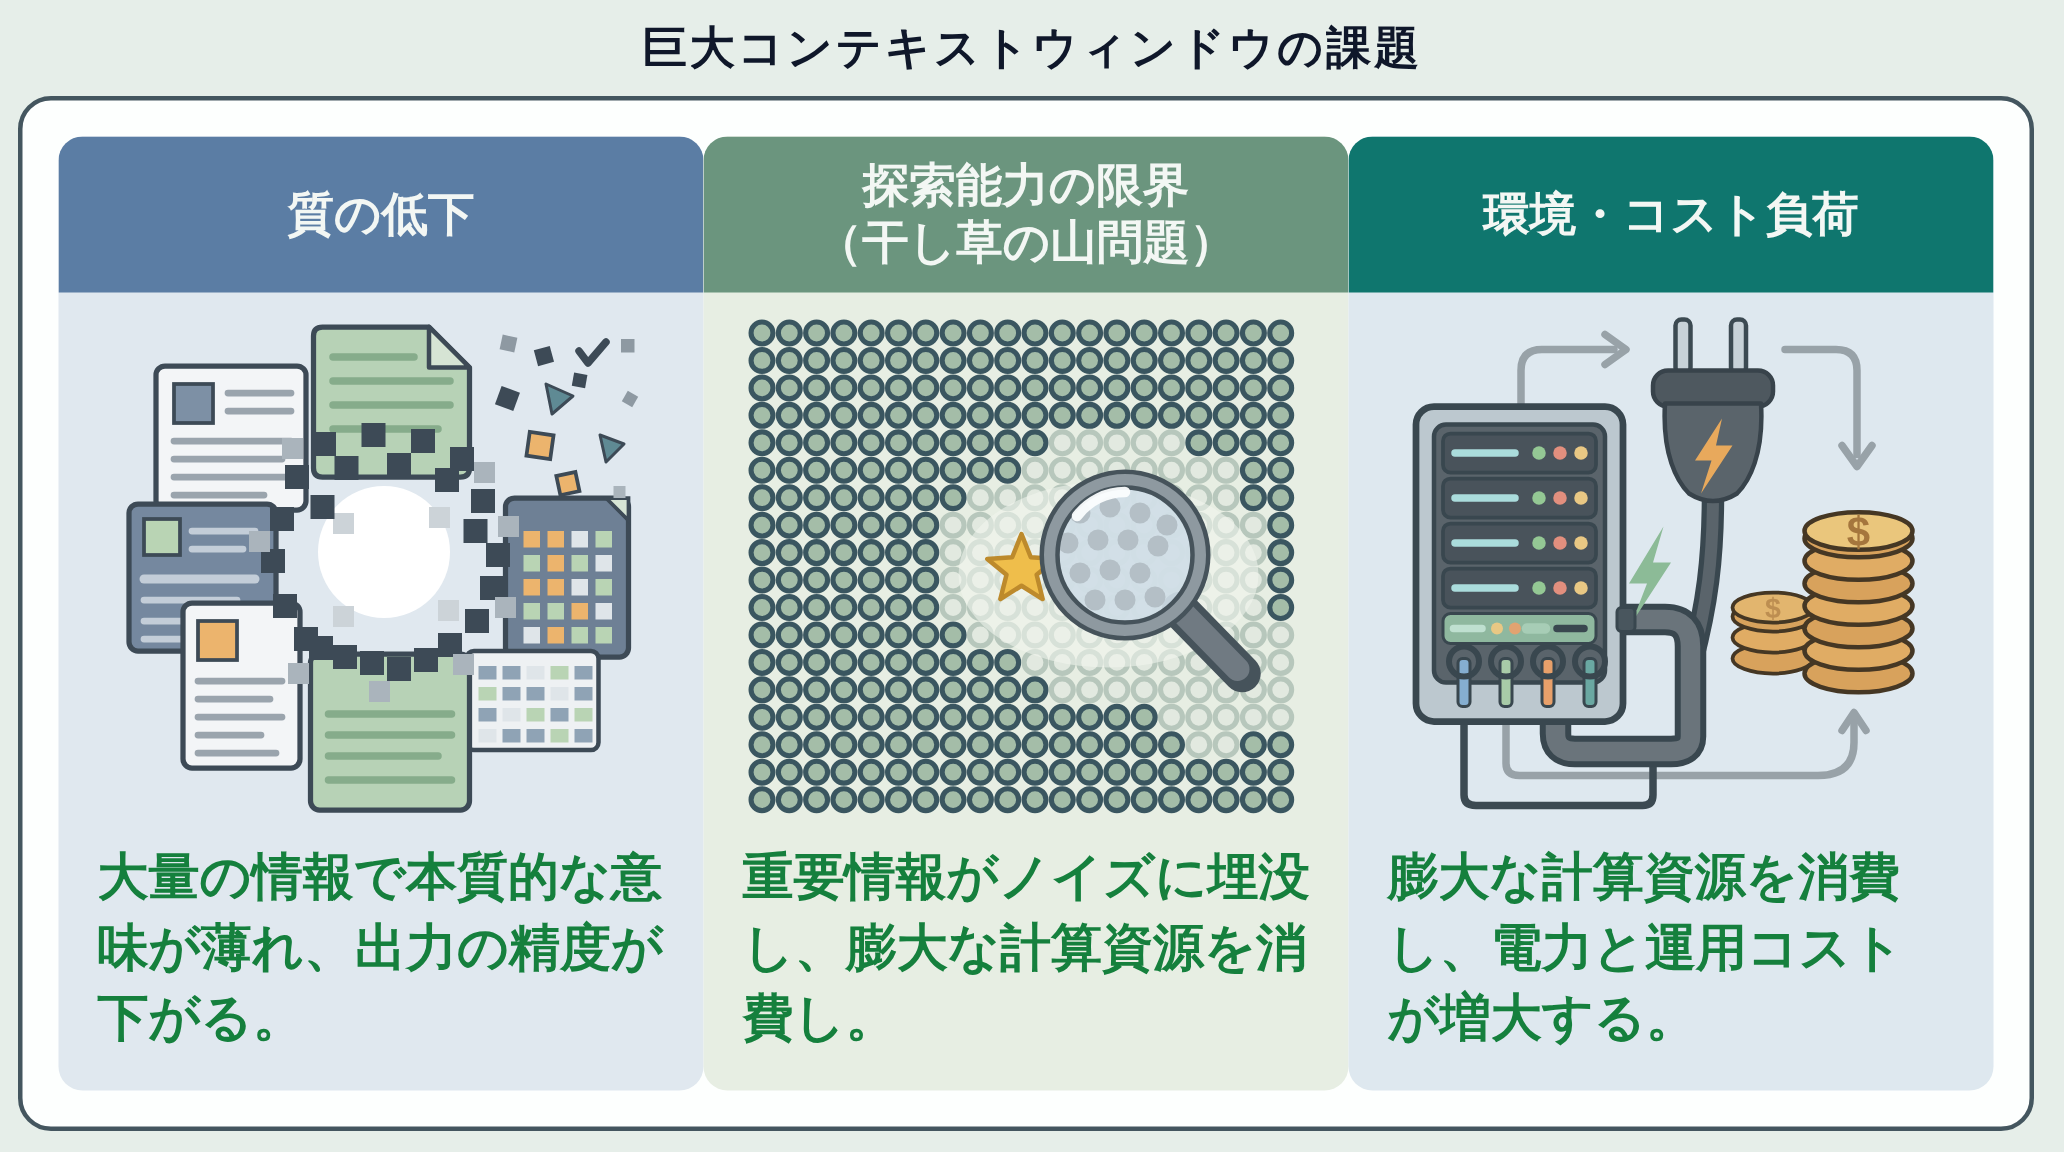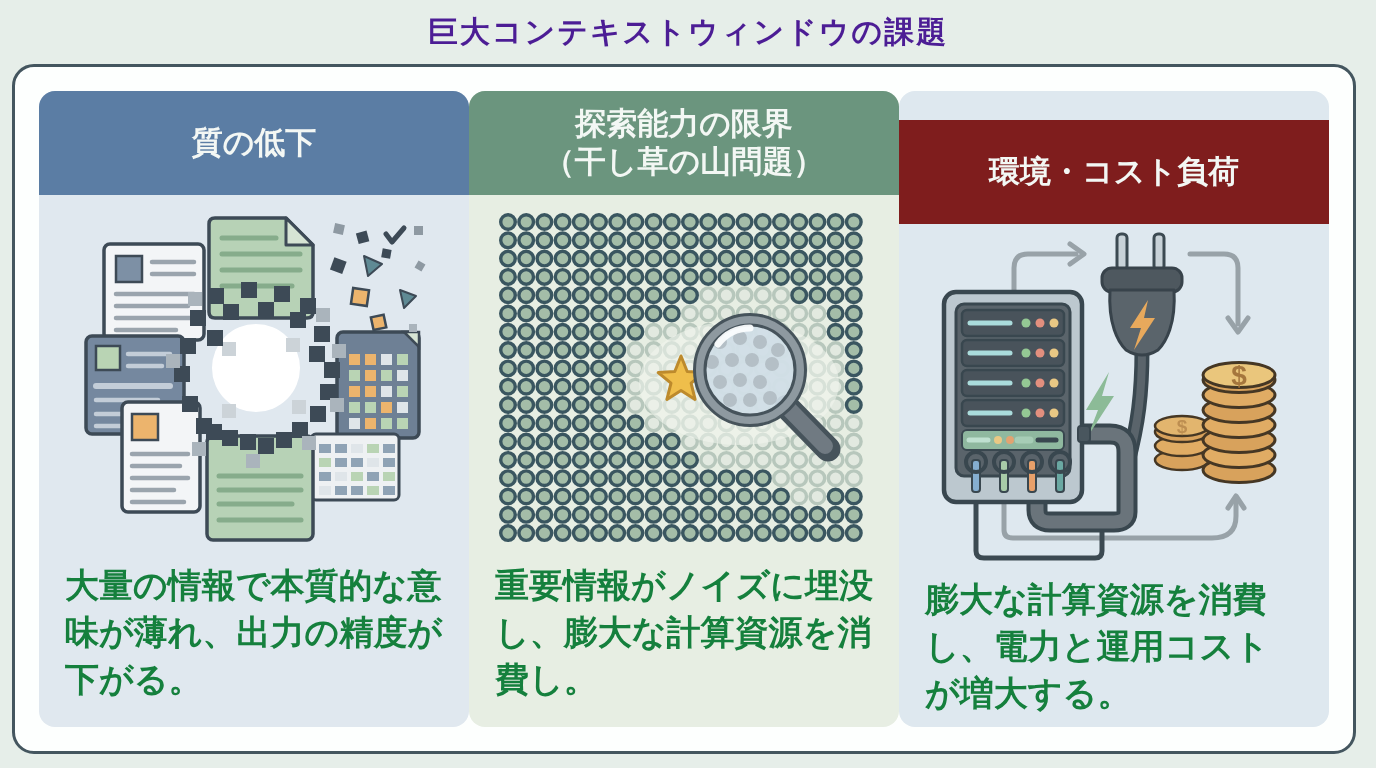--- a/index.html
+++ b/index.html
@@ -42,21 +42,21 @@
   }
   svg text{font-family:"Liberation Sans","DejaVu Sans",sans-serif;}
   .dot{fill:#a4bda8;stroke:#3a5660;stroke-width:3.4;}
   .dot.faded{fill:#e2e9e0;stroke:#b7c7bc;}
 </style>
 </head>
 <body>
 
 <div class="page" style="background: rgb(230, 238, 233);">
 
-  <h1 class="title" style="color: #4c1d95;">巨大コンテキストウィンドウの課題</h1>
+  <h1 class="title" style="color: #0f172a;">巨大コンテキストウィンドウの課題</h1>
 
   <div class="frame" style="background: rgb(253, 255, 254);">
 
     <section class="card" style="background: rgb(224, 232, 239);">
       <header class="card-header" style="background: rgb(91, 125, 164);">
         <span class="hl">質の低下</span>
 
       </header>
       <div class="card-illustration">
         <svg width="380" height="350" viewBox="0 0 380 350">
@@ -638,21 +638,21 @@
             <circle cx="256" cy="162" r="55.5" fill="none" stroke="#46535b" stroke-width="3"></circle>
             <circle cx="256" cy="162" r="45" fill="none" stroke="#46535b" stroke-width="3"></circle>
             <path d="M224,136 A40,40 0 0 1 256,120" fill="none" stroke="#fbfdfe" stroke-width="7" stroke-linecap="round" opacity="0.95"></path>
           </g>
         </svg>
       </div>
       <p class="card-body">重要情報がノイズに埋没し、膨大な計算資源を消費し。</p>
     </section>
 
     <section class="card" style="background: rgb(222, 232, 239);">
-      <header class="card-header" style="background: #7f1d1d; margin-top: 29px;">
+      <header class="card-header" style="background: #0f766e;">
         <span class="hl">環境・コスト負荷</span>
 
       </header>
       <div class="card-illustration">
         <svg width="400" height="352" viewBox="0 0 400 352">
 
           <g fill="none" stroke="#98a2a8" stroke-width="5" stroke-linecap="round" stroke-linejoin="round">
             <path d="M100,118 L100,44 Q100,30 114,30 L162,30"></path>
             <path d="M156,20 L170,30 L156,40"></path>
             <path d="M276,30 L310,30 Q324,30 324,44 L324,100"></path>

